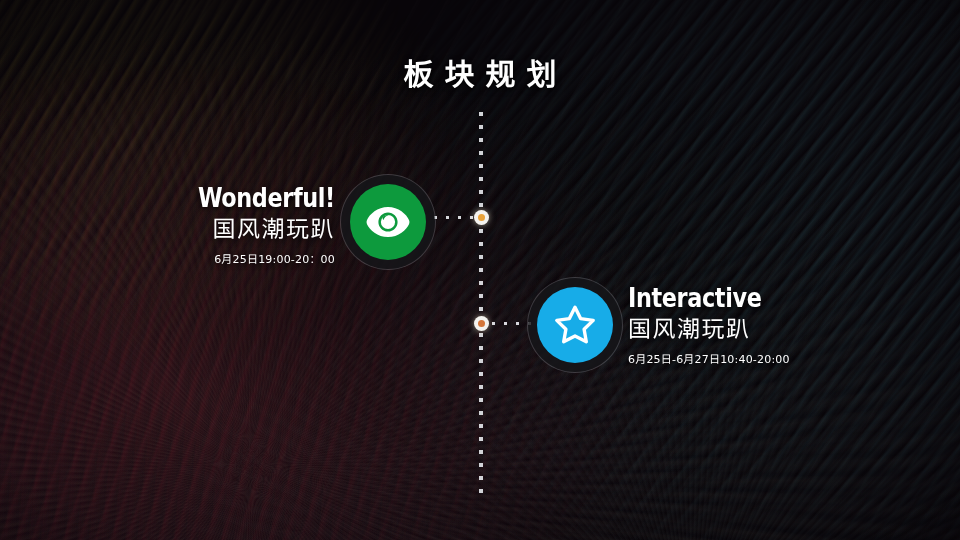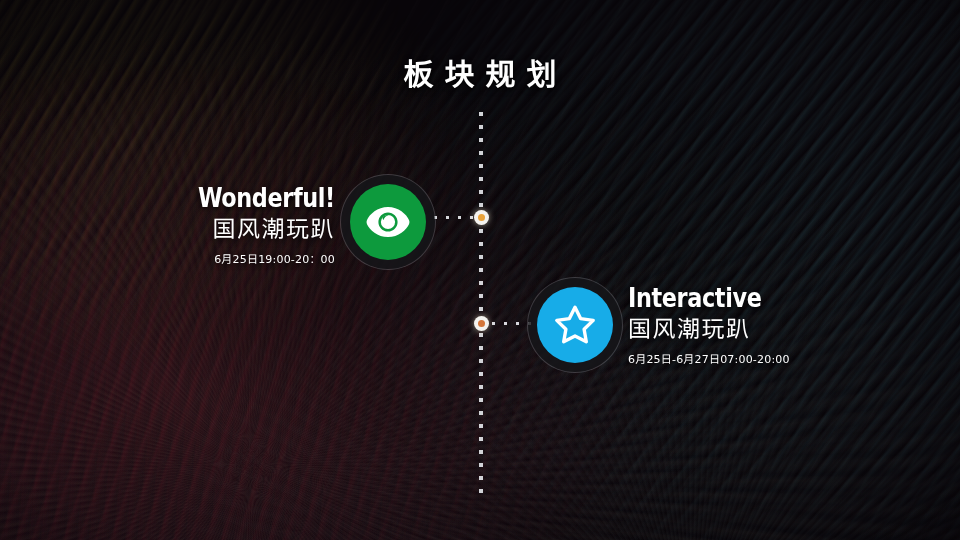--- a/index.html
+++ b/index.html
@@ -308,16 +308,16 @@
 
   <div class="event-text" id="text-left">
     <p class="event-heading">Wonderful!</p>
     <p class="event-subtitle">国风潮玩趴</p>
     <p class="event-time">6月25日19:00-20：00</p>
   </div>
 
   <div class="event-text" id="text-right">
     <p class="event-heading">Interactive</p>
     <p class="event-subtitle">国风潮玩趴</p>
-    <p class="event-time">6月25日-6月27日07:00-20:00</p>
+    <p class="event-time">6月25日-6月27日10:40-20:00</p>
   </div>
 
 </div>
 
 </body></html>

